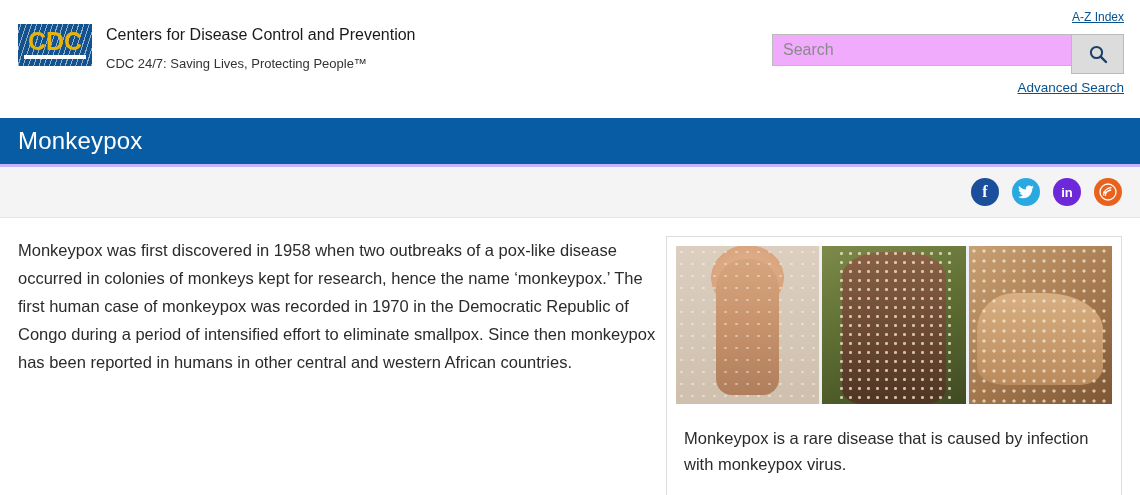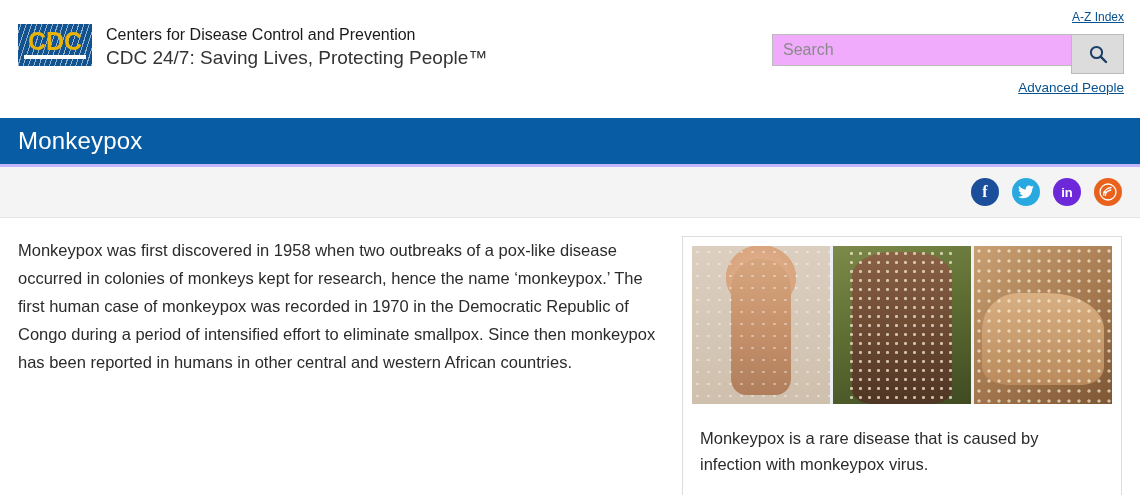--- a/index.html
+++ b/index.html
@@ -71,24 +71,24 @@
     margin-left: 14px;
     padding-top: 0px;
   }
   .agency-name {
     font-size: 16px;
     color: #1a1a1a;
     line-height: 26px;
     white-space: nowrap;
   }
   .tagline {
-    font-size: 19px;
+    font-size: 13px;
     color: #333333;
     line-height: 16px;
-    margin-top: 2px;
+    margin-top: 8px;
     white-space: nowrap;
   }
 
   
   .az-index {
     position: absolute;
     right: 16px;
     top: 10px;
     font-size: 12px;
     color: #075290;
@@ -180,21 +180,21 @@
   }
   .social.fb { background: #1b4e9b; font-family: "Liberation Serif", serif; }
   .social.tw { background: #2aa9e0; }
   .social.li { background: #6d28d9; font-size: 13px; }
   .social.syn { background: #e8621e; }
 
   
   .content {
     display: flex;
     padding: 18px 18px 0 18px;
-    gap: 22px;
+    gap: 6px;
     height: 275px;
   }
   .article {
     width: 642px;
     flex: 0 0 auto;
   }
   .article p {
     margin: 0;
     font-size: 16.5px;
     line-height: 28px;
@@ -328,21 +328,21 @@
     <div class="search-btn">
       <span>
         <svg width="20" height="20" viewBox="0 0 20 20" aria-hidden="true">
           <circle cx="8.5" cy="8.5" r="5.6" fill="none" stroke="#1a3f66" stroke-width="2"></circle>
           <line x1="12.7" y1="12.7" x2="18" y2="18" stroke="#1a3f66" stroke-width="2.4" stroke-linecap="round"></line>
         </svg>
       </span>
     </div>
   </div>
 
-  <a class="adv-search" href="#">Advanced People</a>
+  <a class="adv-search" href="#">Advanced Search</a>
 </div>
 
 <div class="title-bar">
   <h1>Monkeypox</h1>
 </div>
 
 <div class="social-bar">
   <div class="social fb">
     <span>f</span>
   </div>

